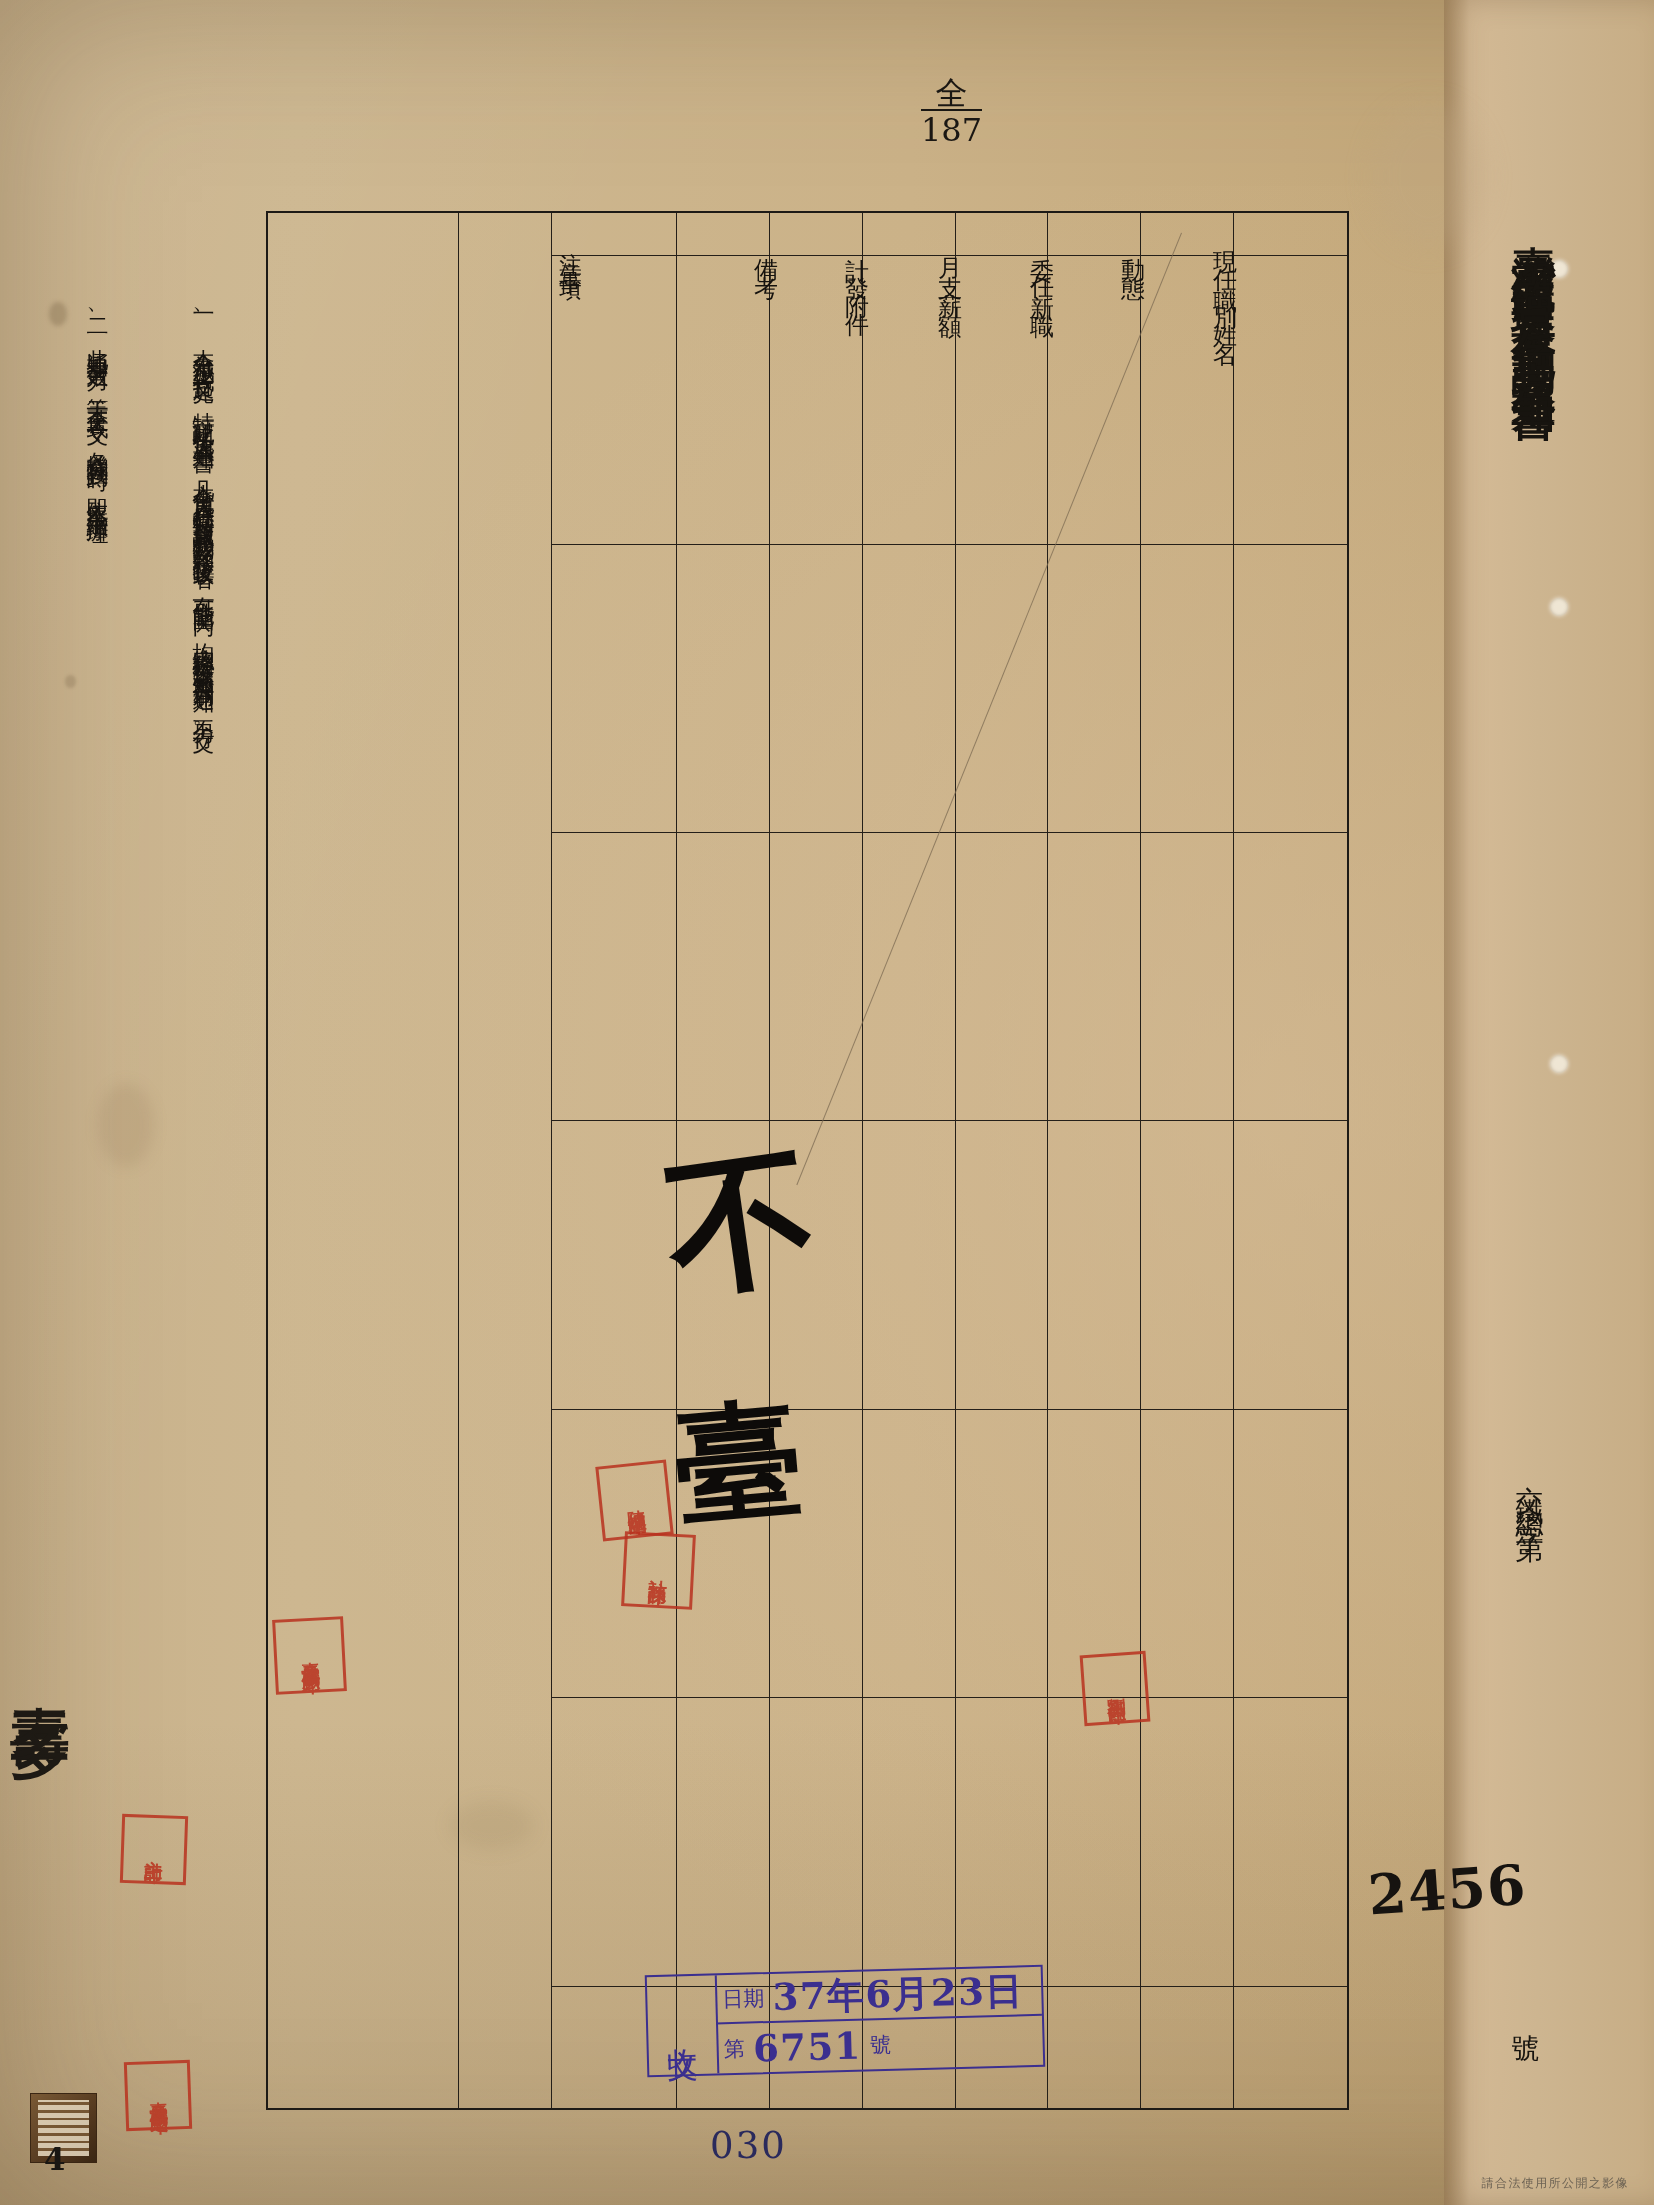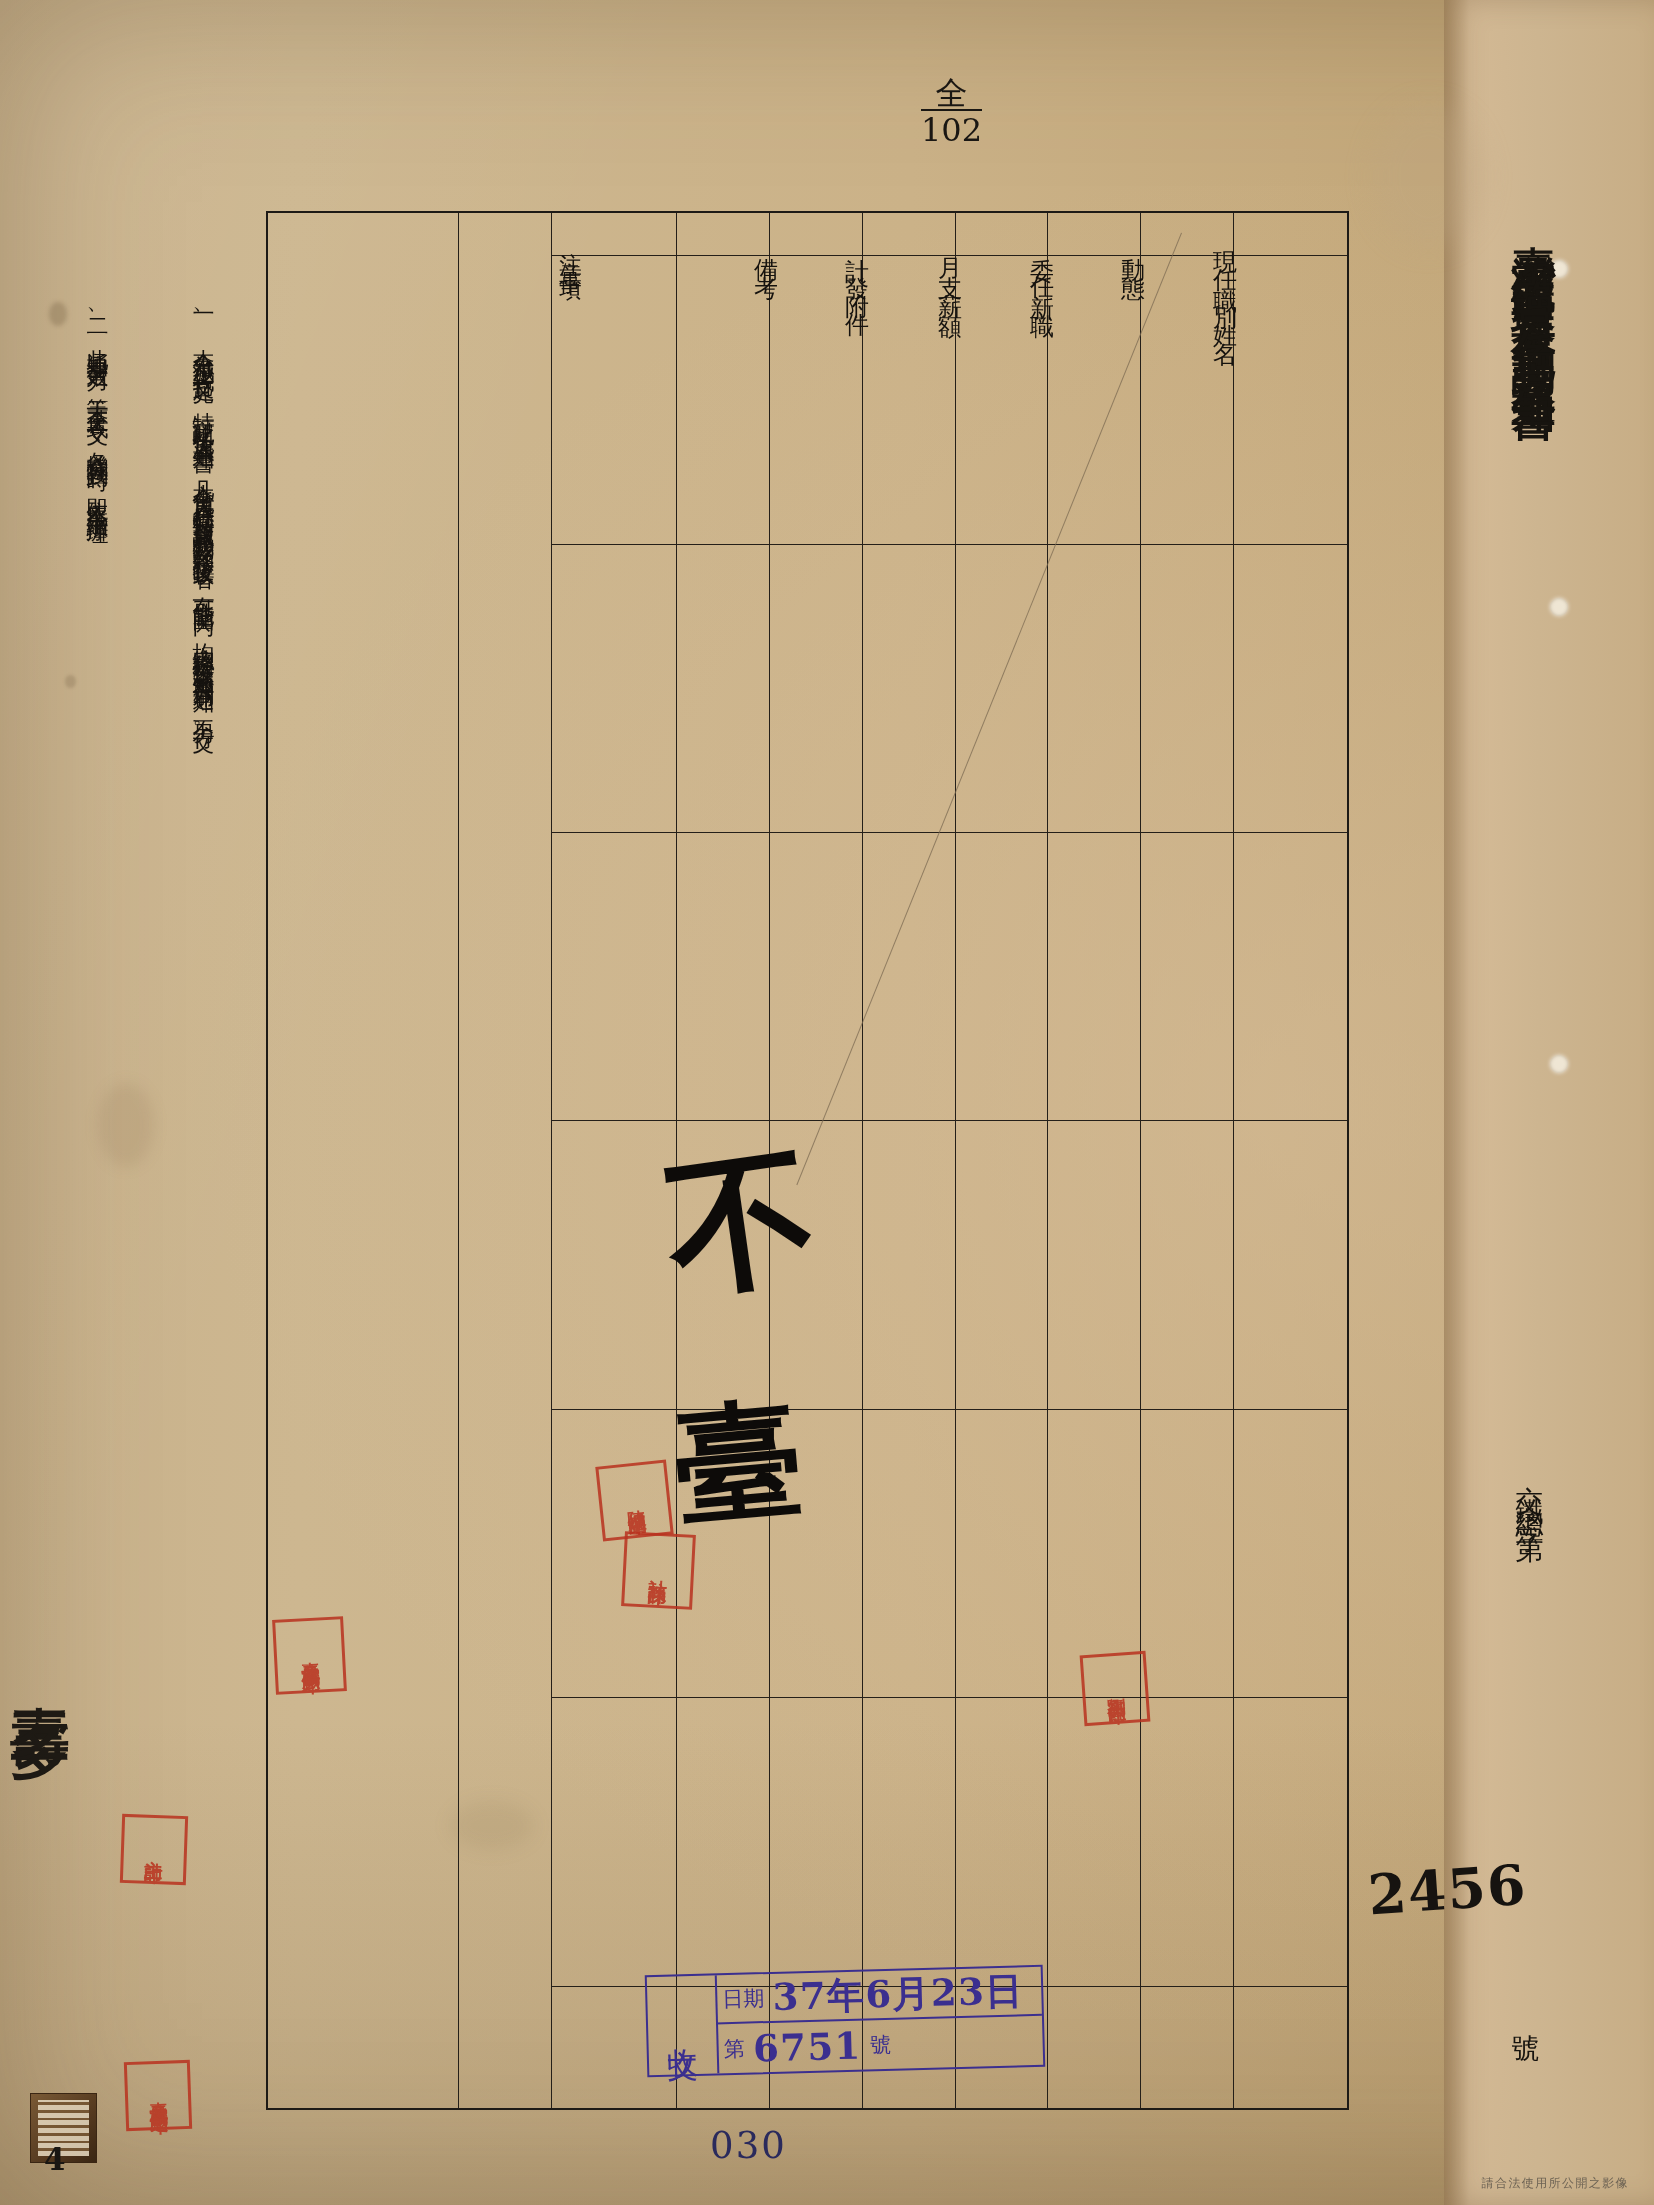--- a/index.html
+++ b/index.html
@@ -236,21 +236,21 @@
   <div class="punch p3"></div>
 
   <div class="blotch b1"></div>
   <div class="blotch b2"></div>
   <div class="blotch b3"></div>
   <div class="blotch b4"></div>
   <div class="blotch b5"></div>
 
   <div class="top-frac">
     <div>全</div>
-    <div class="bar">102</div>
+    <div class="bar">187</div>
   </div>
 
   <div class="doc-title vtext serif">臺灣省鐵路管理委員會任免調動人員通知書</div>
   <div class="doc-subnum vtext">交鐵總字第</div>
   <div class="doc-num-hand">2456</div>
   <div class="num-hao vtext">號</div>
 
   <div class="form-box">
 
     <div class="vline" style="left:965px;"></div>

